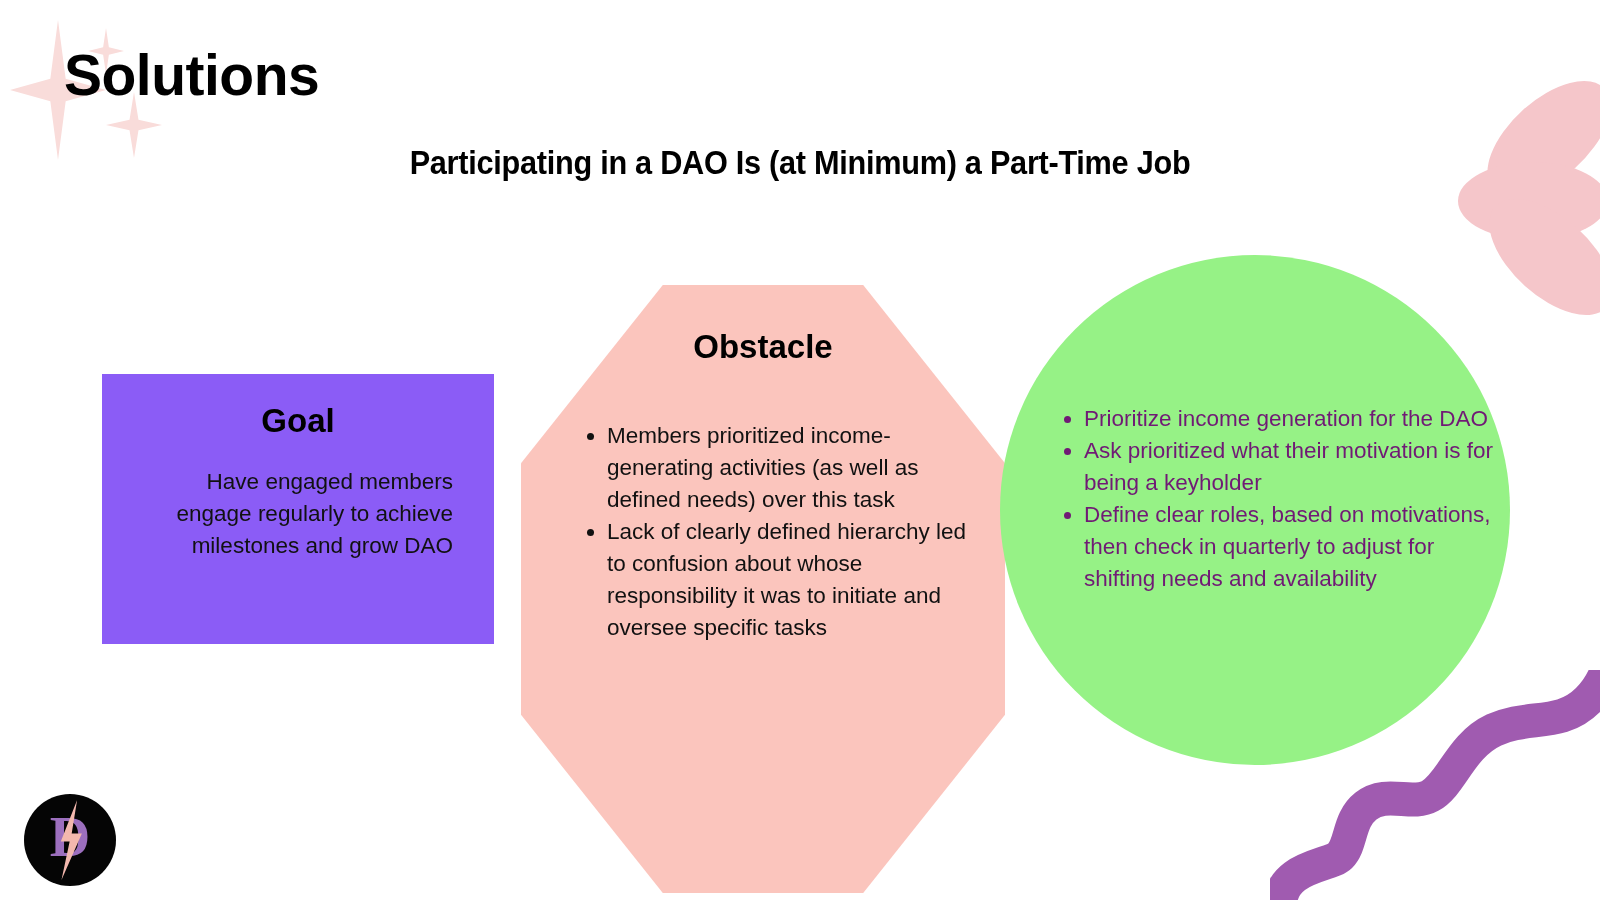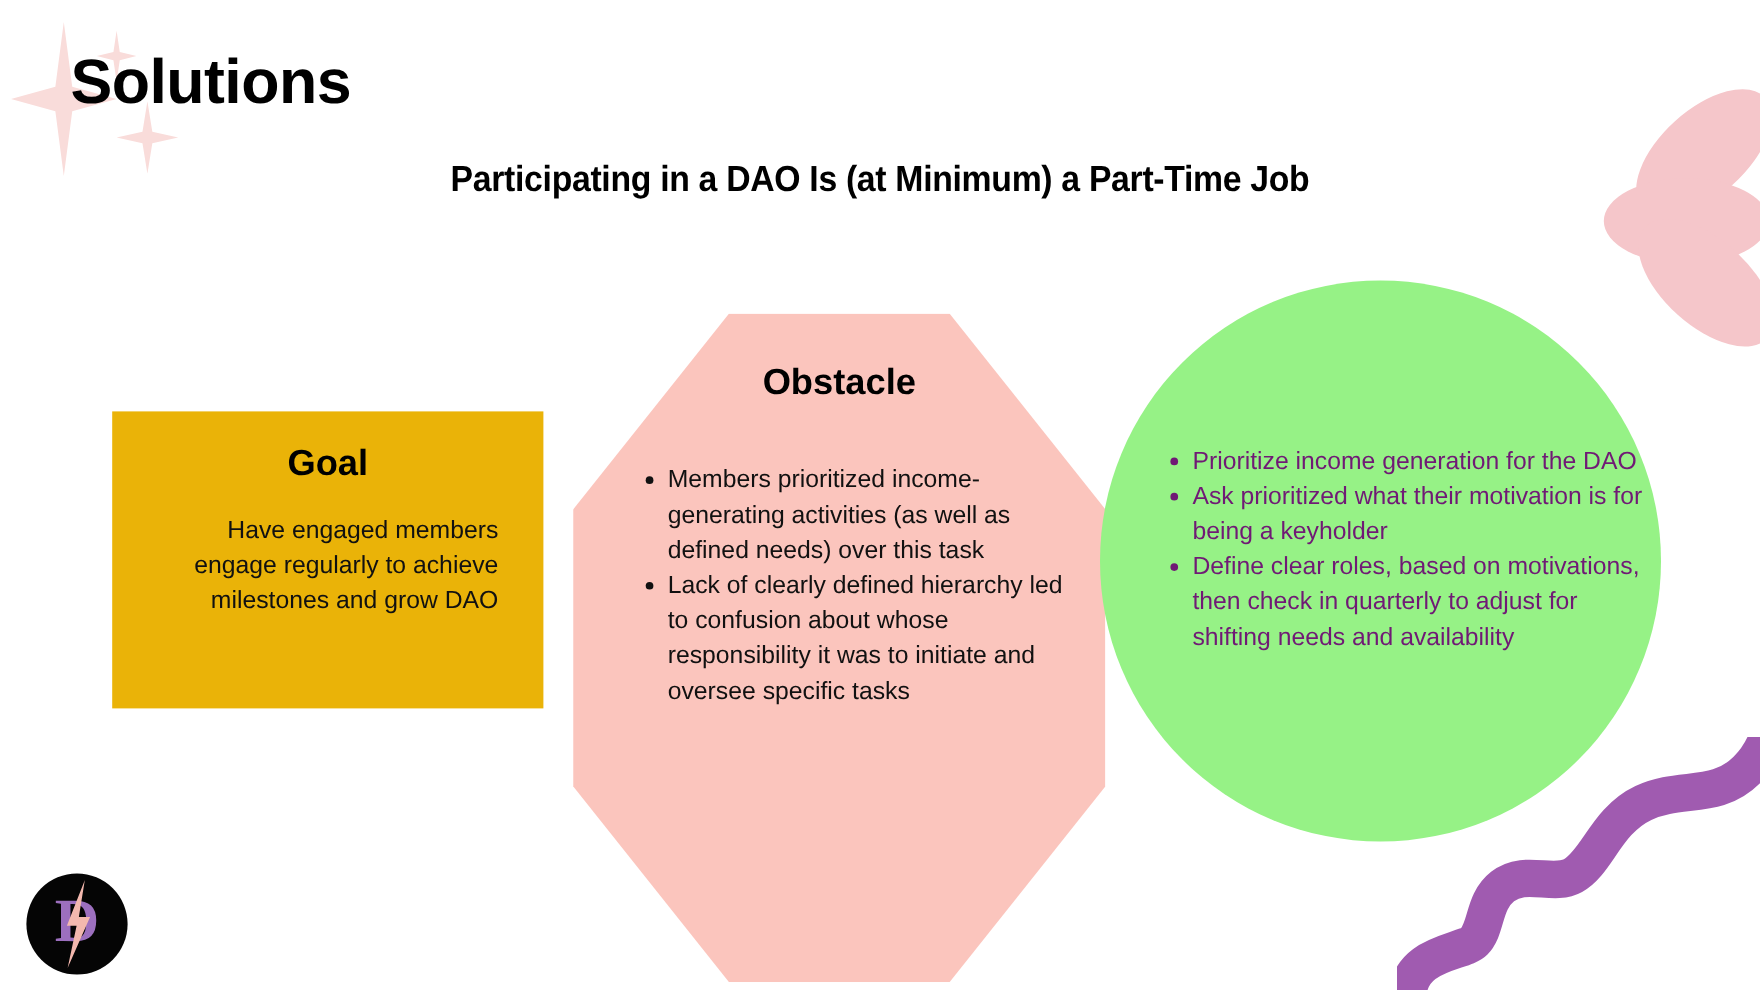--- a/index.html
+++ b/index.html
@@ -92,21 +92,21 @@
     letter-spacing: -0.3px;
   }
 
   
   .goal-card {
     position: absolute;
     left: 102px;
     top: 374px;
     width: 392px;
     height: 270px;
-    background: #eab308;
+    background: #8b5cf6;
     display: flex;
     flex-direction: column;
     align-items: center;
   }
   .goal-title {
     margin-top: 28px;
     font-size: 33px;
     font-weight: bold;
     color: #000;
   }

